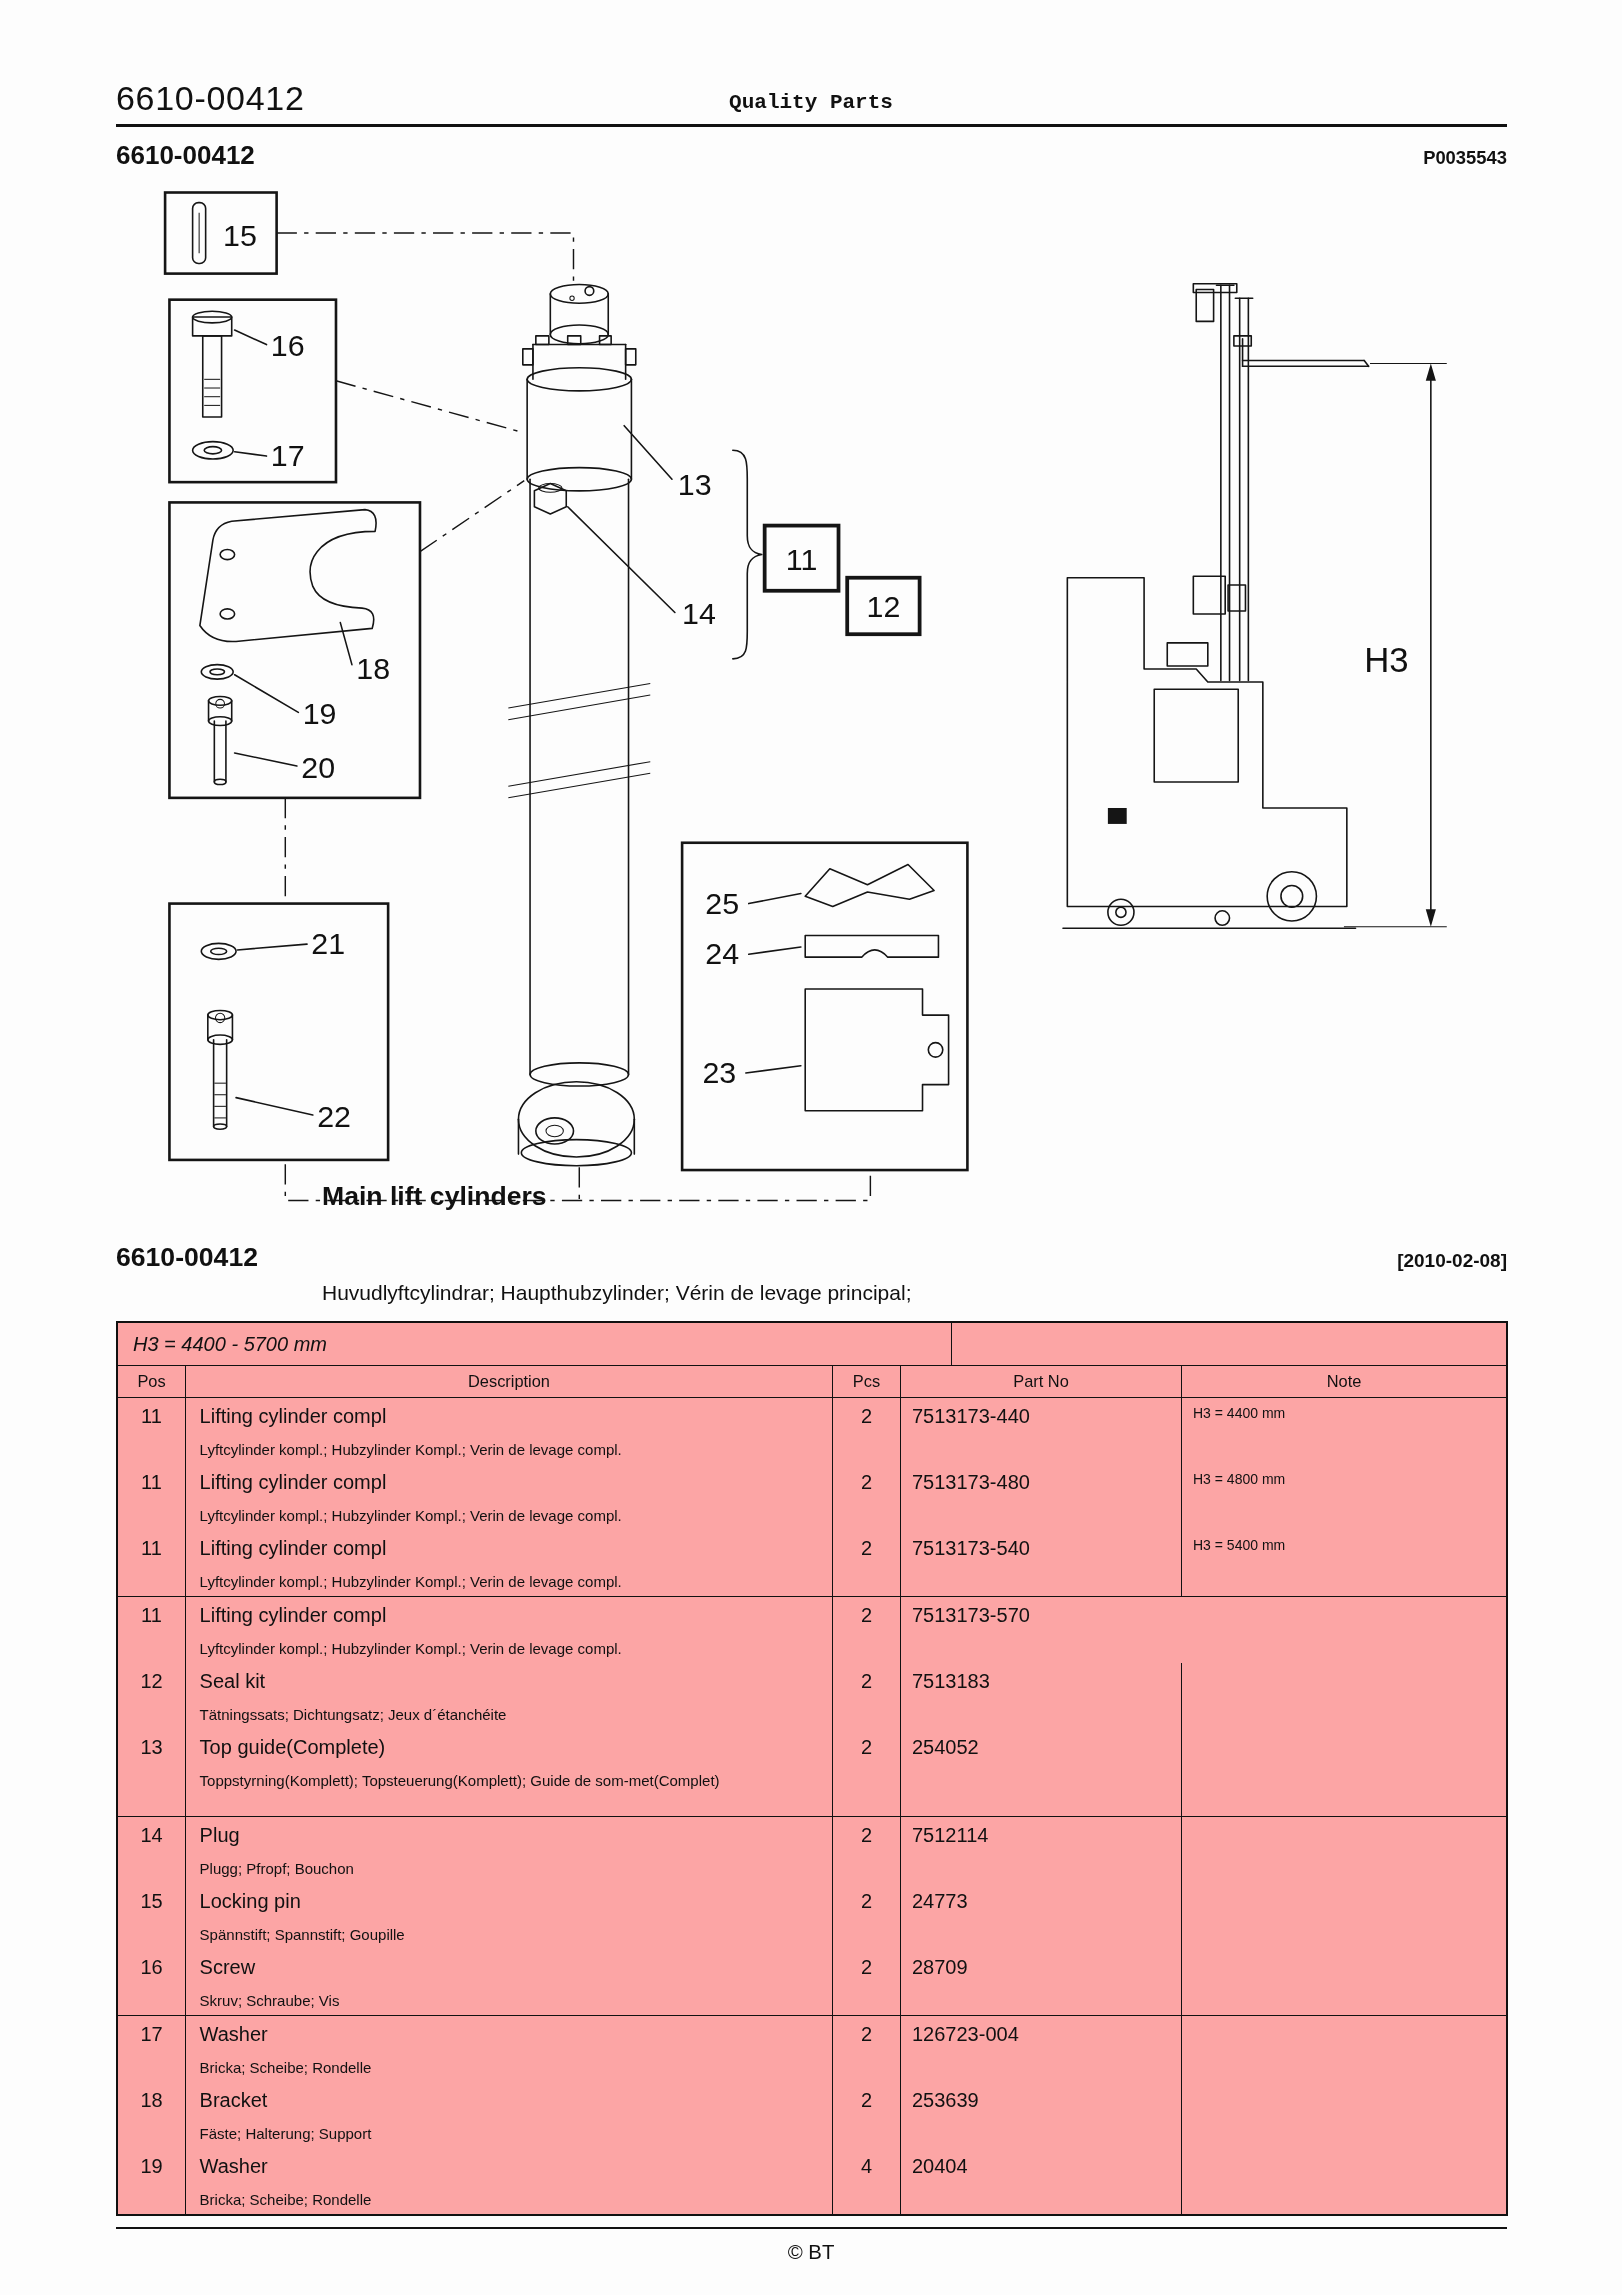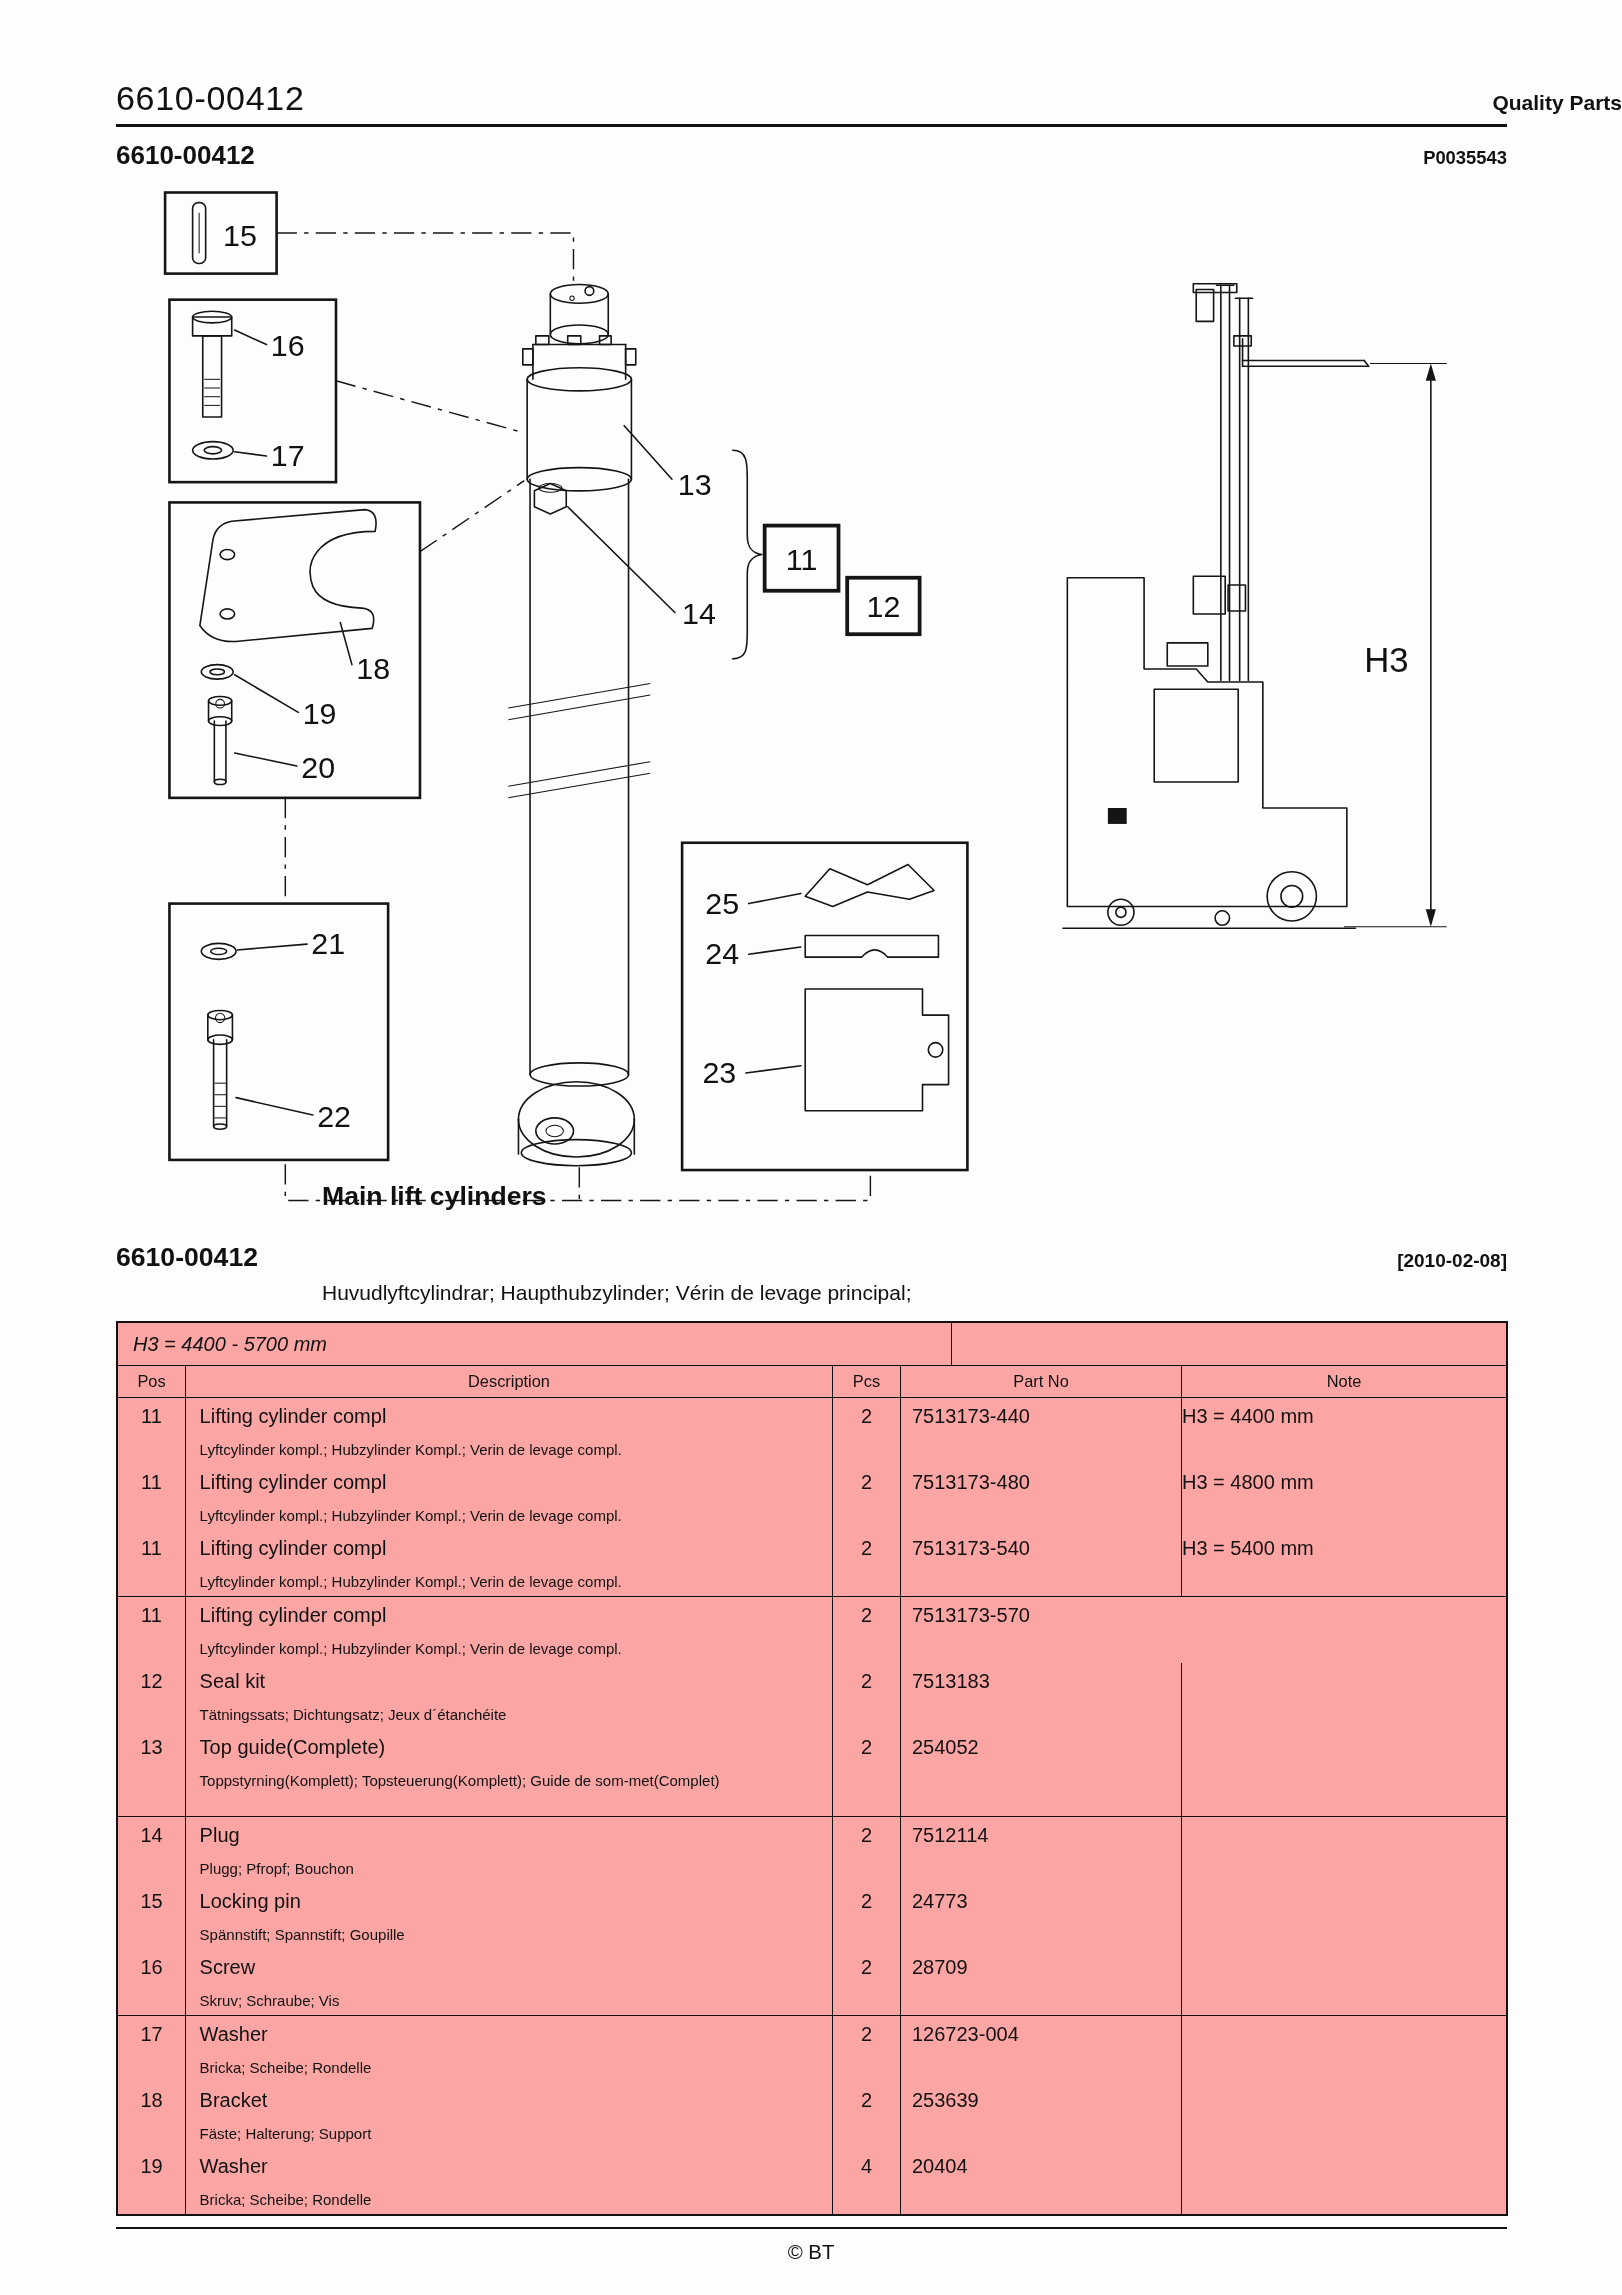--- a/index.html
+++ b/index.html
@@ -1,21 +1,21 @@
 <!DOCTYPE html>
 <html style="font-size:11px"><head>
 <meta charset="utf-8">
 <style>
   html,body{margin:0;padding:0;background:#e8e8e8;}
   .page{position:relative;width:1622px;height:2295px;background:#fdfdfd;margin:0 auto;
         font-family:"Liberation Sans",sans-serif;color:#111;overflow:hidden;}
 
   
   .doc-num-top{position:absolute;left:116px;top:79px;font-size:34px;letter-spacing:0.7px;}
-  .qp-title{position:absolute;left:0;top:91px;width:100%;text-align:right;font-size:21px;font-weight:bold;}
+  .qp-title{position:absolute;left:0;top:91px;width:100%;text-align:center;font-size:21px;font-weight:bold;font-family:Liberation Mono, monospace;}
   .rule-top{position:absolute;left:116px;right:115px;top:124px;height:2.7px;background:#111;}
   .doc-num-2{position:absolute;left:116px;top:140px;font-size:26px;font-weight:bold;}
   .img-ref{position:absolute;right:115px;top:147px;font-size:18.4px;font-weight:bold;}
 
   
   .diagram{position:absolute;left:0;top:188px;width:1622px;height:1072px;}
   .diagram .ln{stroke:#151515;stroke-width:1.1;fill:none;stroke-linecap:round;stroke-linejoin:round;}
   .diagram .lnt{stroke:#151515;stroke-width:0.7;fill:none;}
   .diagram .bx{stroke:#151515;stroke-width:1.8;fill:none;}
   .diagram .bx2{stroke:#151515;stroke-width:2.6;fill:none;}
@@ -42,21 +42,21 @@
   .prow.tall{min-height:87px;}
   .prow.group-start{border-top:1.4px solid #111;}
   .prow>div{border-left:1.4px solid #111;padding-top:6.8px;box-sizing:border-box;}
   .prow>div:first-child{border-left:none;}
   .c-pos{text-align:center;font-size:20px;}
   .c-desc{padding-left:13.6px;padding-right:11px;}
   .desc-main{font-size:20px;line-height:1.15;}
   .desc-sub{font-size:15px;line-height:1.25;margin-top:13px;max-width:538px;}
   .c-pcs{text-align:center;font-size:20px;}
   .c-part{padding-left:11px;font-size:20px;}
-  .c-note{font-size:20px;}
+  .c-note{padding-left:11px;font-size:14px;}
 
   
   .rule-bottom{position:absolute;left:116px;right:115px;top:2227px;height:2px;background:#111;}
   .copyright{position:absolute;left:0;top:2241px;width:100%;text-align:center;font-size:20.4px;}
 </style>
 </head>
 <body>
 
 <div class="page">
 

